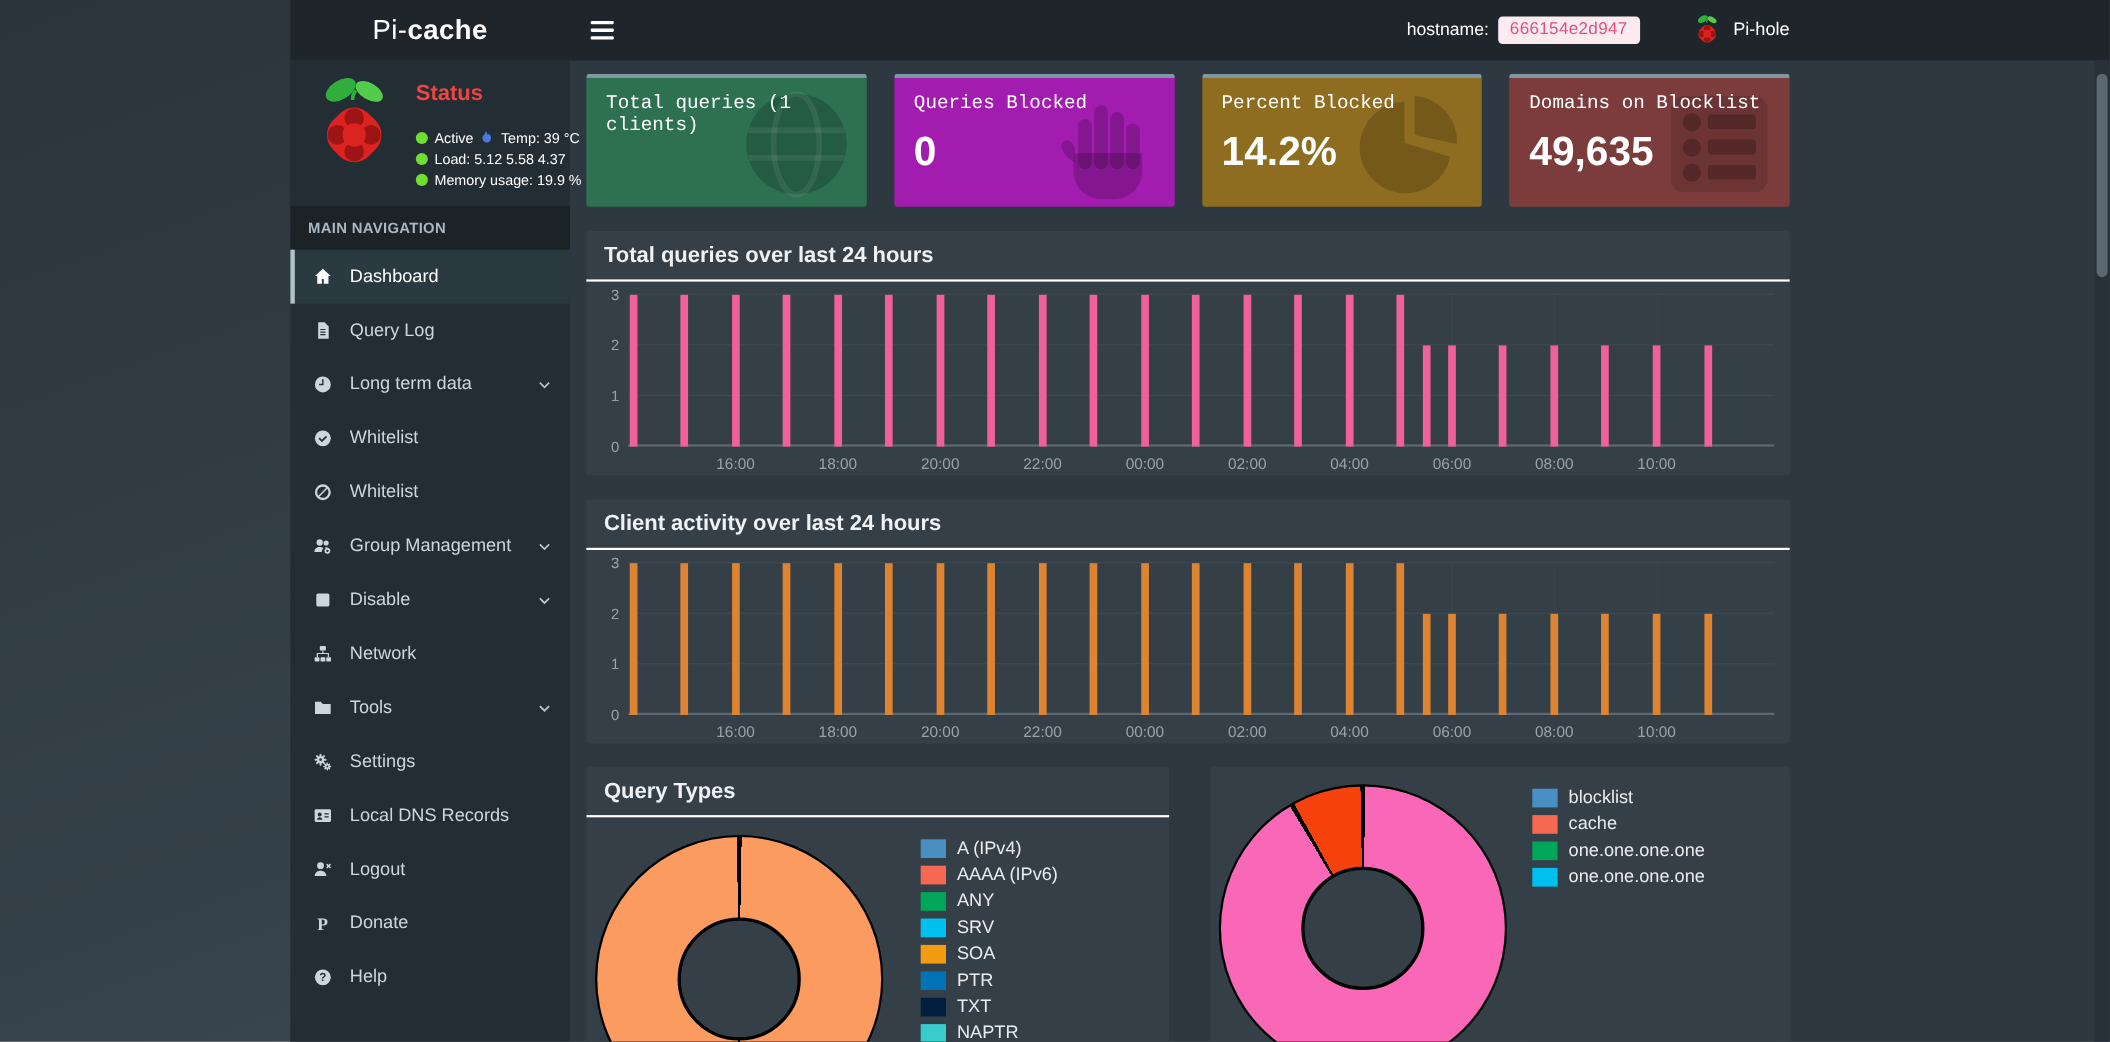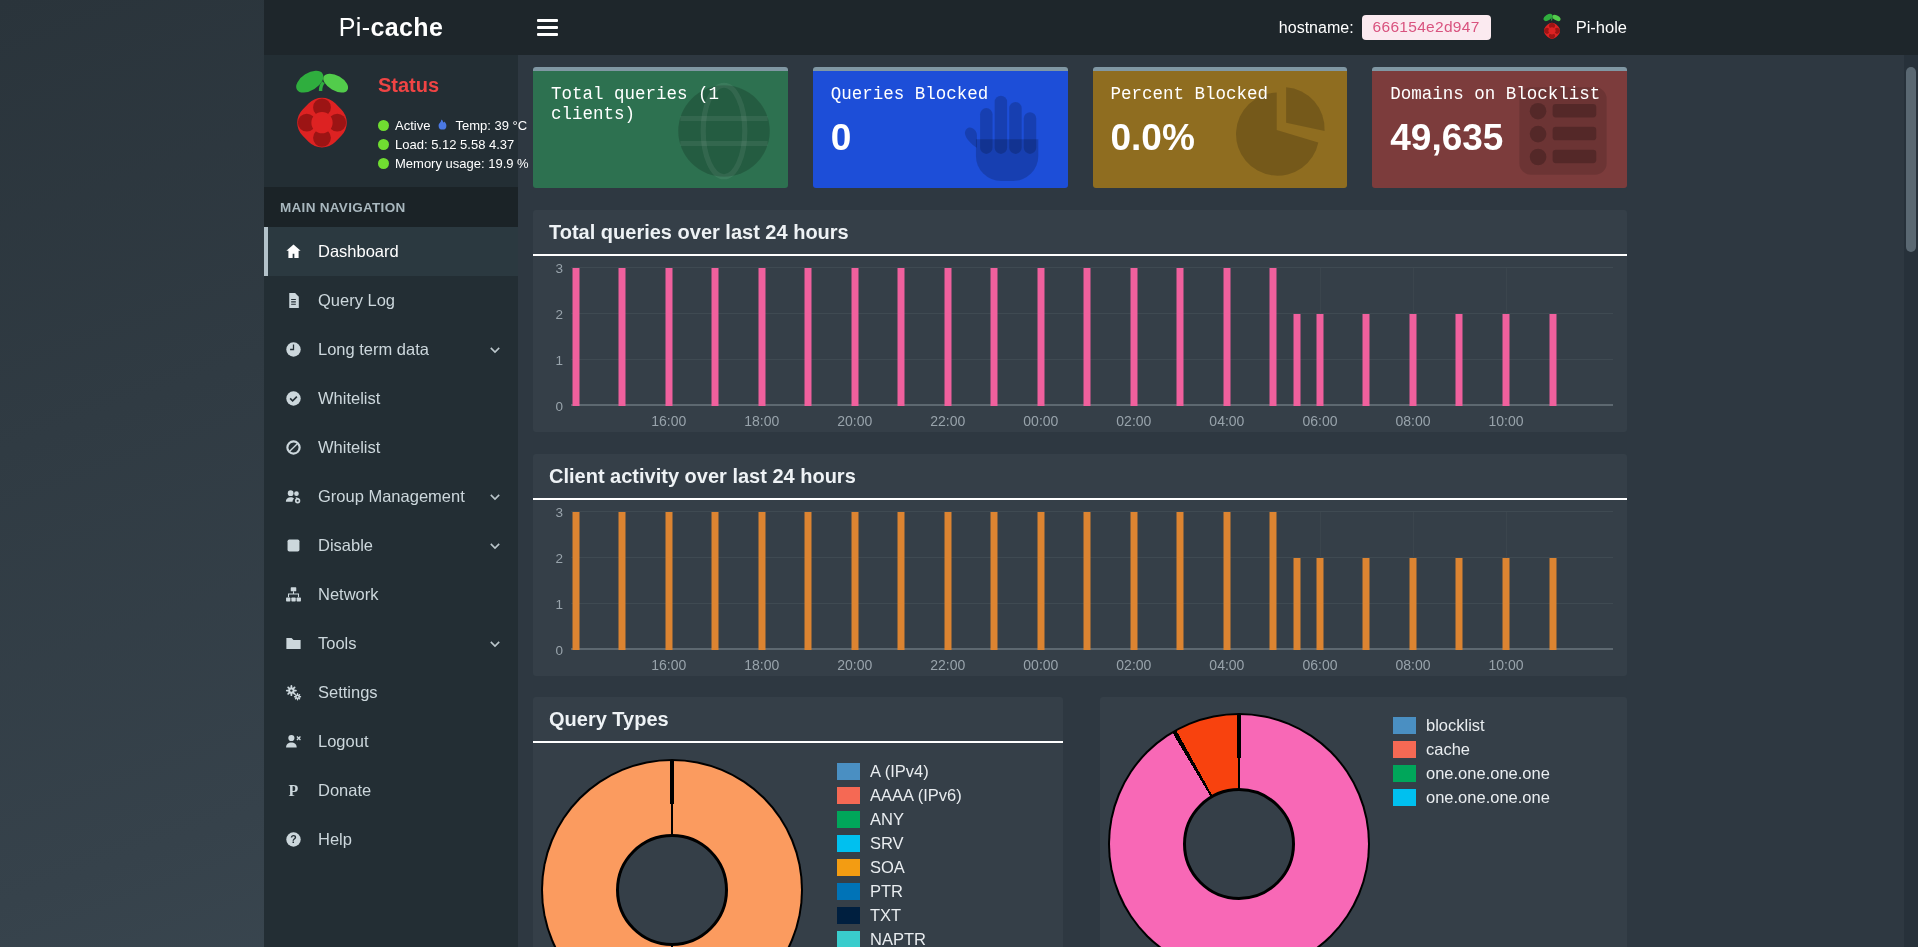--- a/index.html
+++ b/index.html
@@ -266,20 +266,30 @@
               </g>
               <circle cx="11.8" cy="12" r="1.9"></circle>
               <circle fill="#232e34" cx="11.8" cy="12" r=".8"></circle>
             </svg>
           </span>
           <span>Settings</span>
         </li>
         <li class="nav-item">
           <span class="nav-icon">
             <svg viewBox="0 0 16 16" fill="currentColor">
+              <rect x="1" y="2.6" width="14" height="10.8" rx="1.2"></rect>
+              <circle fill="#232e34" cx="5.3" cy="7" r="1.7"></circle>
+              <path fill="#232e34" d="M3 11.6c0-1.4 1.1-2.2 2.3-2.2s2.3.8 2.3 2.2zM9.4 5.9H13V7H9.4zm0 2.6H13v1.1H9.4z"></path>
+            </svg>
+          </span>
+          <span>Local DNS Records</span>
+        </li>
+        <li class="nav-item">
+          <span class="nav-icon">
+            <svg viewBox="0 0 16 16" fill="currentColor">
               <circle cx="6" cy="4.7" r="2.9"></circle>
               <path d="M1 13.6C1 10.8 3.2 9 6 9s5 1.8 5 4.6z"></path>
               <path d="m10.8 3.8.9-.9 1.2 1.2L14.1 2.9l.9.9-1.2 1.2 1.2 1.2-.9.9-1.2-1.2-1.2 1.2-.9-.9 1.2-1.2z"></path>
             </svg>
           </span>
           <span>Logout</span>
         </li>
         <li class="nav-item">
           <span class="nav-icon">
             <svg viewBox="0 0 16 16" fill="currentColor">
@@ -307,37 +317,37 @@
           <section class="card" style="background: rgb(45, 113, 80);">
             <div class="card-label">Total queries (1 clients)</div>
             <svg class="card-icon" viewBox="0 0 100 100">
               <circle cx="50" cy="50" r="44" fill="rgba(0,0,0,.18)"></circle>
               <g fill="none" stroke="rgba(255,255,255,.07)" stroke-width="5">
                 <ellipse cx="50" cy="50" rx="20" ry="44"></ellipse>
                 <path d="M8 38h84M8 62h84"></path>
               </g>
             </svg>
           </section>
-          <section class="card" style="background: #1d4ed8;">
+          <section class="card" style="background: #a21caf;">
             <div class="card-label">Queries Blocked</div>
             <div class="card-value">0</div>
             <svg class="card-icon" viewBox="0 0 100 100">
               <g fill="rgba(0,0,0,.18)">
                 <rect x="27" y="28" width="12" height="44" rx="6"></rect>
                 <rect x="41" y="16" width="12" height="56" rx="6"></rect>
                 <rect x="55" y="22" width="12" height="50" rx="6"></rect>
                 <rect x="69" y="32" width="12" height="40" rx="6"></rect>
                 <path d="M23 58h60v16a24 24 0 0 1-24 24H47a24 24 0 0 1-24-24z"></path>
                 <path d="M24 66c-7-4-15-13-10-18 4-4 10 1 10 6z"></path>
               </g>
             </svg>
           </section>
           <section class="card" style="background: rgb(143, 109, 32);">
             <div class="card-label">Percent Blocked</div>
-            <div class="card-value">0.0%</div>
+            <div class="card-value">14.2%</div>
             <svg class="card-icon" viewBox="0 0 100 100">
               <g fill="rgba(0,0,0,.18)">
                 <path d="M44 13A40 40 0 1 0 84 61L44 49z"></path>
                 <path d="M53 8a40 40 0 0 1 37 42l-37-8z"></path>
               </g>
             </svg>
           </section>
           <section class="card" style="background: rgb(124, 60, 60);">
             <div class="card-label">Domains on Blocklist</div>
             <div class="card-value">49,635</div>

